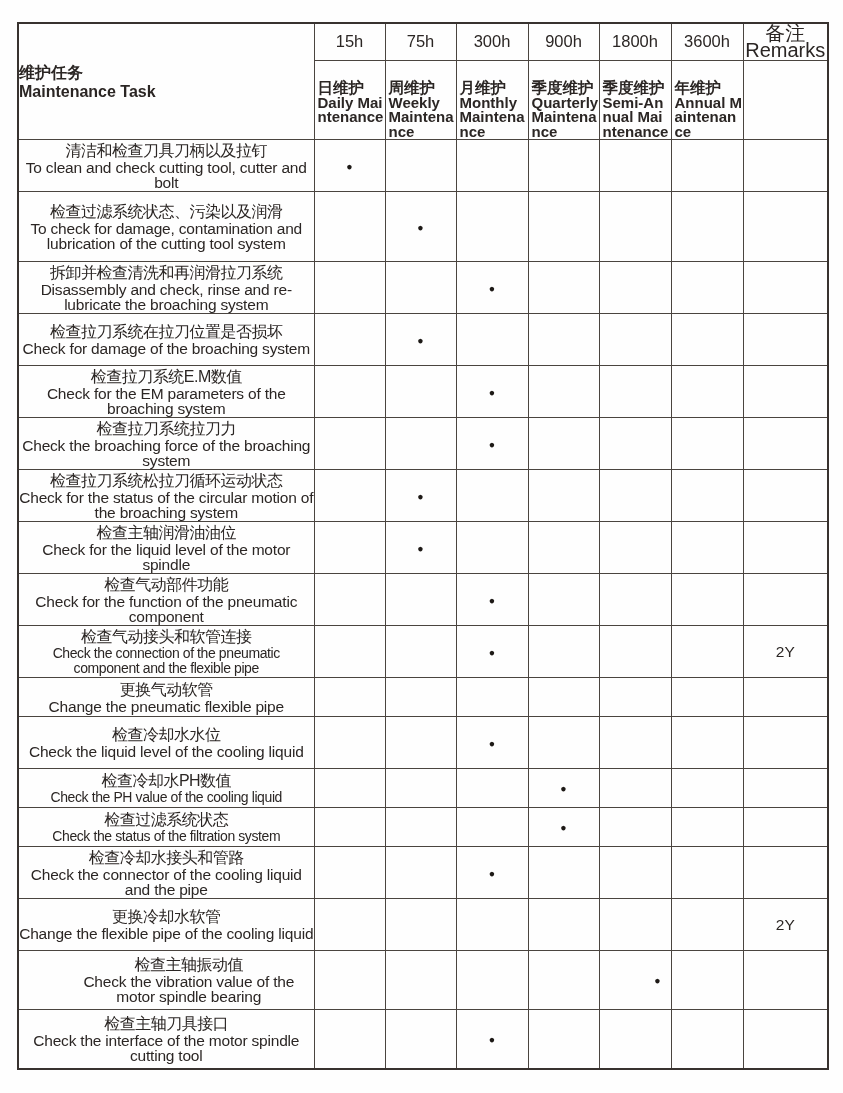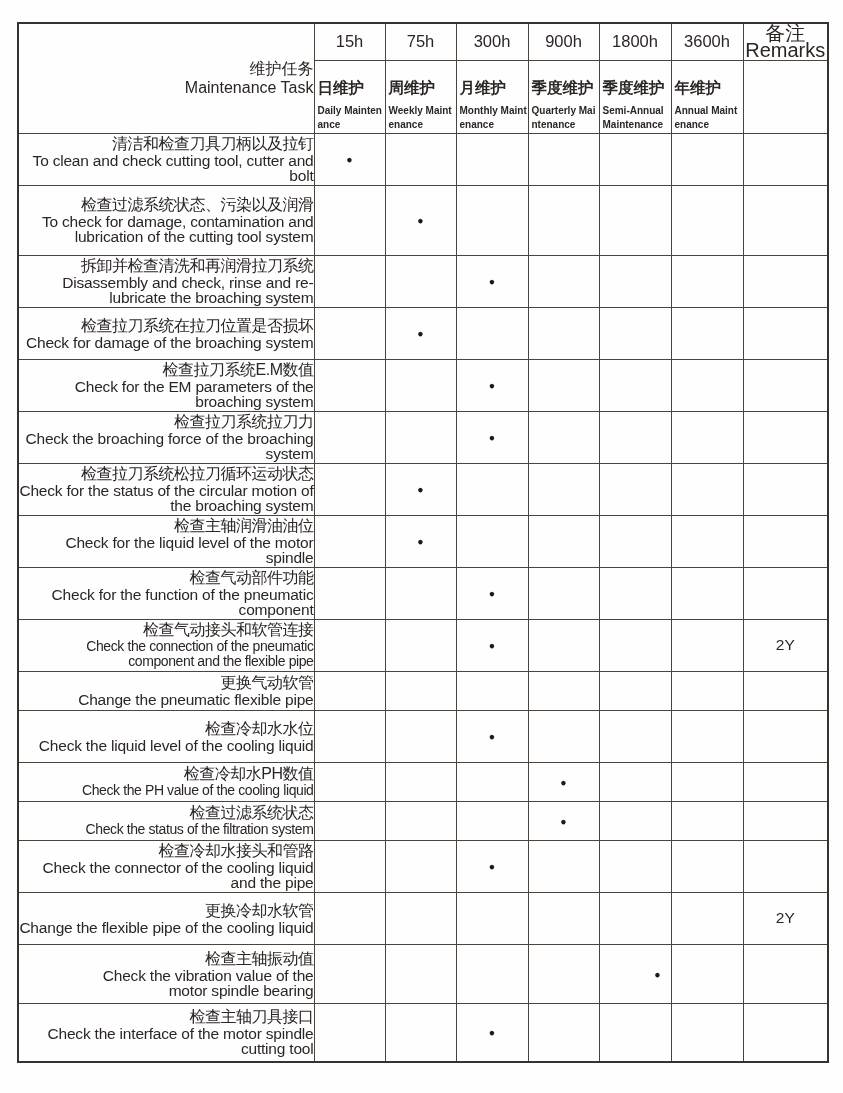--- a/index.html
+++ b/index.html
@@ -26,22 +26,22 @@
   }
   table.maint th, table.maint td {
     border: 1px solid #4a443f;
     padding: 0;
     vertical-align: middle;
     box-sizing: border-box;
     overflow: hidden;
   }
   
   th.task-head {
-    text-align: right;
-    font-weight: normal;
+    text-align: left;
+    font-weight: bold;
     font-size: 16px;
     line-height: 19px;
   }
   tr.hour-row th.hour {
     height: 37px;
     text-align: center;
     font-weight: normal;
     font-size: 16.5px;
   }
   th.remarks-head {
@@ -57,29 +57,28 @@
     text-align: left;
     vertical-align: top;
     padding: 18px 0 0 3px;
   }
   tr.interval-row .cn {
     font-size: 15.5px;
     line-height: 17px;
     white-space: nowrap;
   }
   tr.interval-row .en {
-    font-size: 10px;
+    font-size: 15px;
     line-height: 14.5px;
     overflow-wrap: anywhere;
     word-break: break-all;
-    margin-top: 8px;
   }
   
   td.task {
-    text-align: right;
+    text-align: center;
     vertical-align: top;
     padding: 1px 2px 2px 3px;
   }
   td.task .cn {
     font-size: 16px;
     line-height: 18px;
     white-space: nowrap;
     letter-spacing: -0.5px;
   }
   td.task .en {

